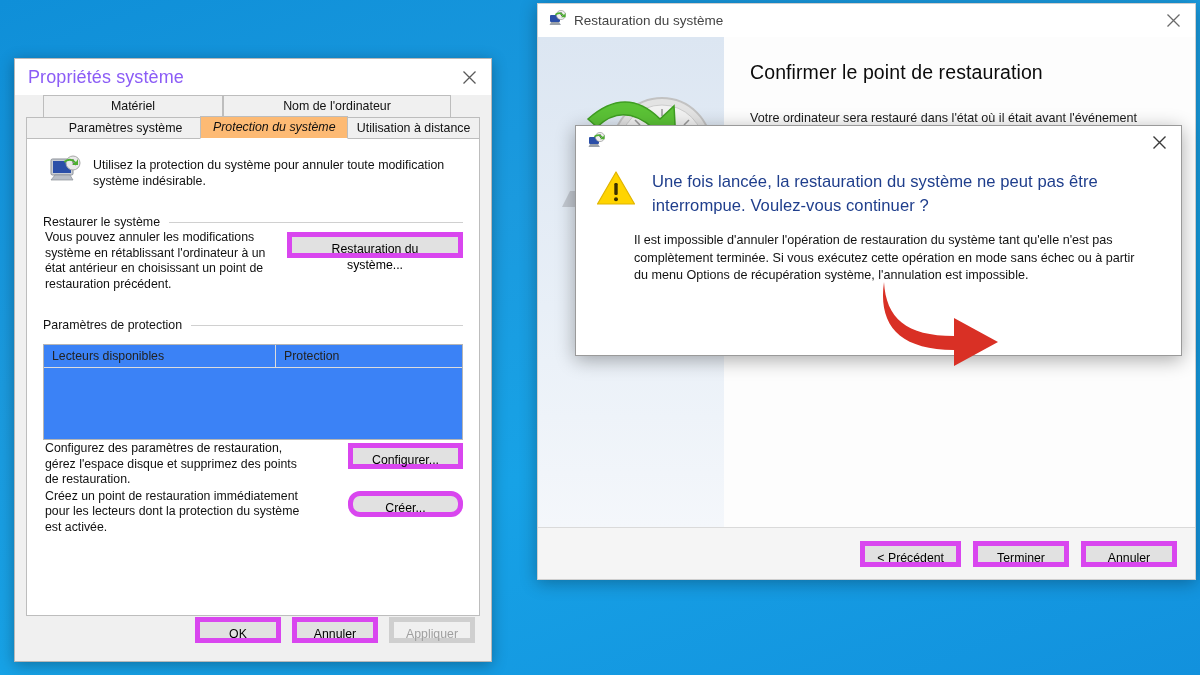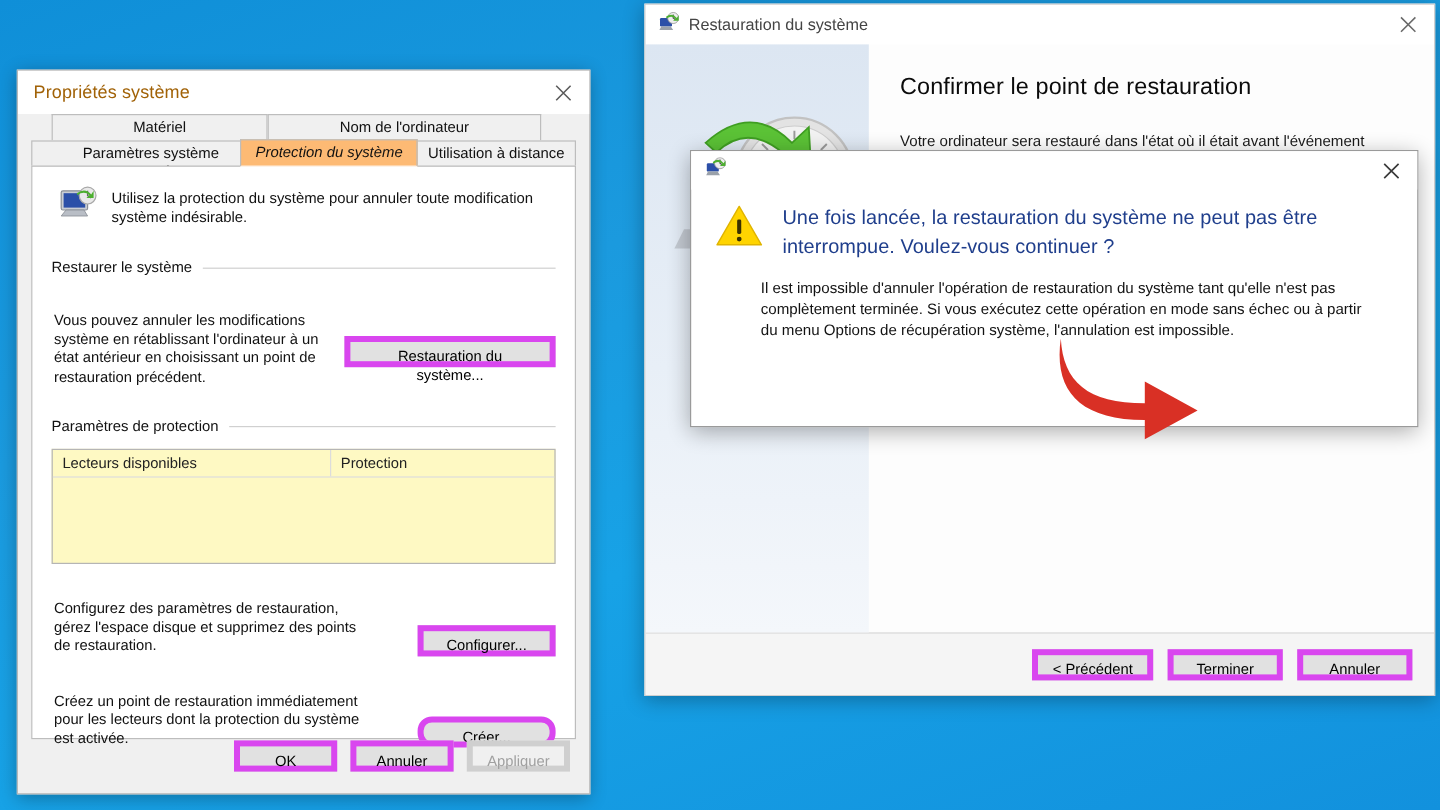--- a/index.html
+++ b/index.html
@@ -24,21 +24,21 @@
     border: 1px solid #b8b8b8;
     box-shadow: 0 3px 14px rgba(0,0,0,0.30);
   }
   #sysprops .titlebar {
     height: 36px;
     background: #ffffff;
     display: flex; align-items: center;
     padding-left: 13px;
   }
   #sysprops .titlebar .ttl {
-    font-size: 15px; color: #a16207; letter-spacing: .1px;
+    font-size: 18px; color: #8b5cf6; letter-spacing: .1px;
   }
   .winclose {
     margin-left: auto;
     width: 44px; height: 100%;
     display: flex; align-items: center; justify-content: center;
     color: #5a5a5a;
   }
   .winclose svg { display:block; }
 
   #sysprops .body {
@@ -77,21 +77,21 @@
     padding: 12px 16px;
   }
 
   .intro { display: flex; gap: 10px; padding: 4px 0 0 6px; }
   .intro .txt { font-size: 12.4px; color: #111; line-height: 16px; padding-top: 2px; }
 
   .grouphdr { display: flex; align-items: center; gap: 9px; margin-top: 26px; }
   .grouphdr .lbl { font-size: 12.4px; color: #111; white-space: nowrap; }
   .grouphdr .rule { flex: 1; height: 1px; background: #d0d0d0; }
 
-  .tworow { display: flex; align-items: flex-end; margin-top: 30px; }
+  .tworow { display: flex; align-items: flex-start; margin-top: 1px; }
   .tworow .desc { font-size: 12.3px; color: #111; line-height: 15.5px; width: 250px; padding-left: 2px;}
   .tworow .btnwrap { margin-left: auto; padding-top: 2px; }
 
   .wbtn {
     background: #e1e1e1;
     border: 5px solid #d946ef;
     font-size: 12.3px;
     color: #000;
     font-family: "Liberation Sans", sans-serif;
     padding: 4px 12px;
@@ -100,21 +100,21 @@
     line-height: 16px;
     text-align: center;
     display: inline-block;
   }
   .wbtn.disabled { color: #a0a0a0; border-color: #cfcfcf; background:#f0f0f0; }
 
   
   .listbox {
     margin-top: 12px;
     border: 1px solid #b5b5b5;
-    background: #fef9c3;
+    background: #3b82f6;
     height: 96px;
   }
   .listhdr { display: flex; border-bottom: 1px solid #dcdcdc; }
   .listhdr div {
     font-size: 12.3px; color: #222; padding: 4px 8px;
   }
   .lh1 { width: 232px; border-right: 1px solid #dcdcdc; }
   .lh2 { flex: 1; }
   .listrow { display: flex; background: #efefef; }
   .listrow div { font-size: 12.3px; color: #111; padding: 4px 8px; }

